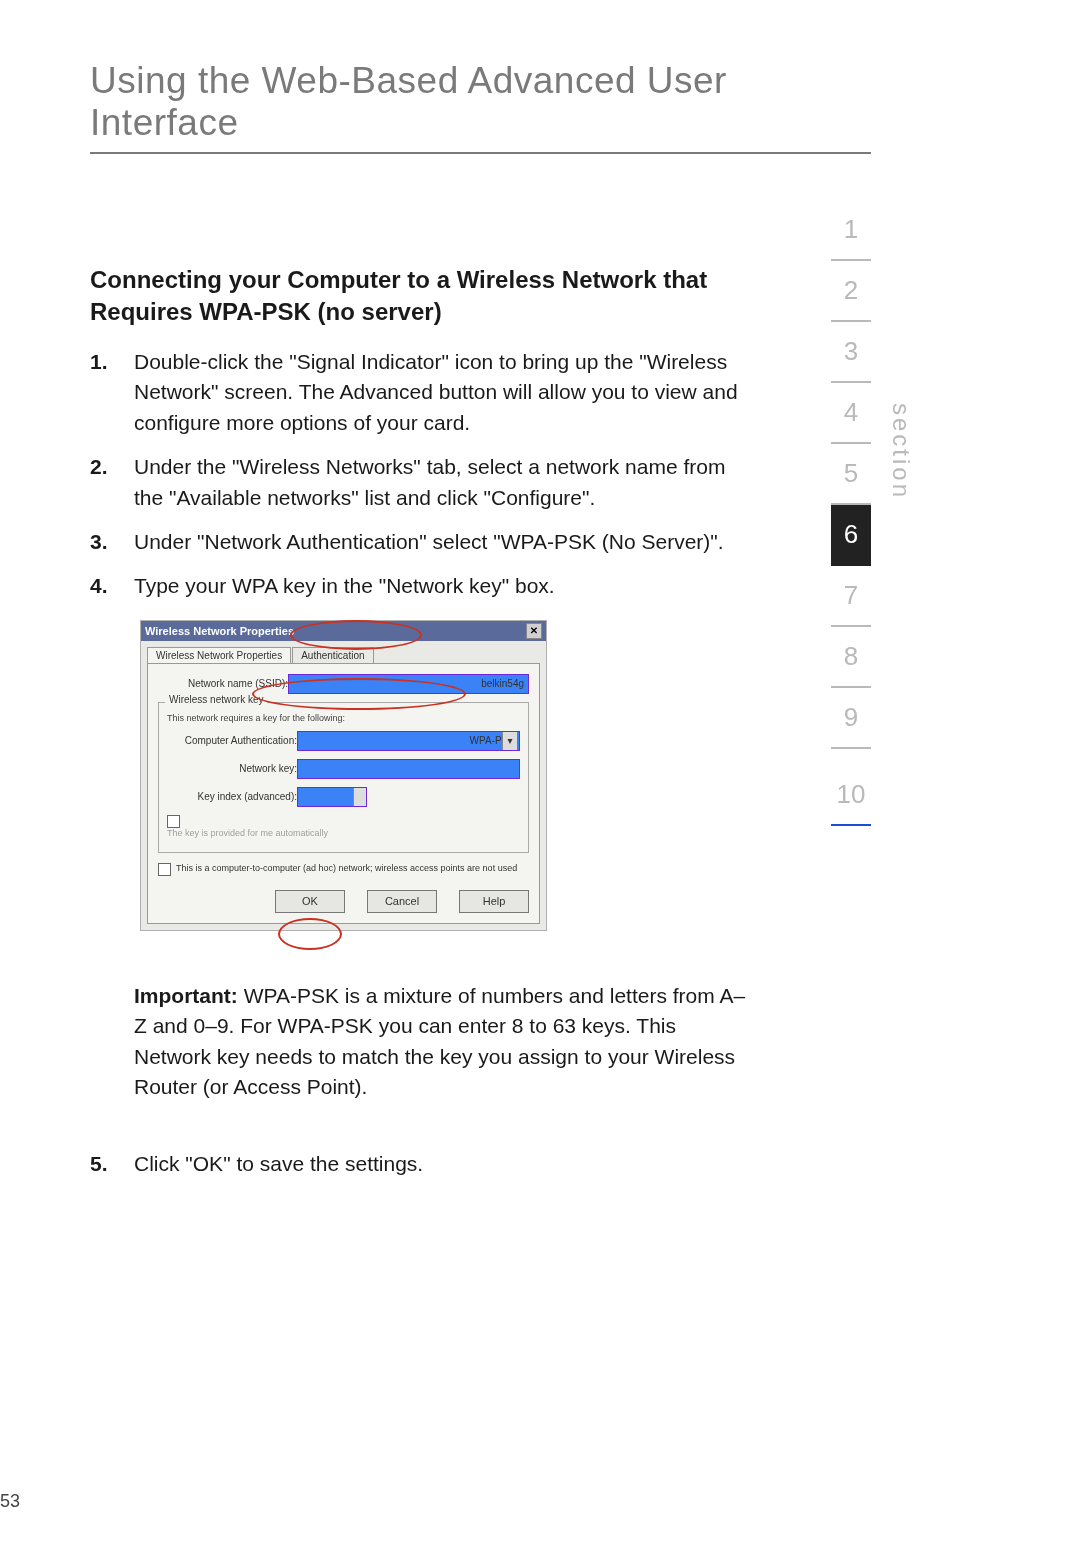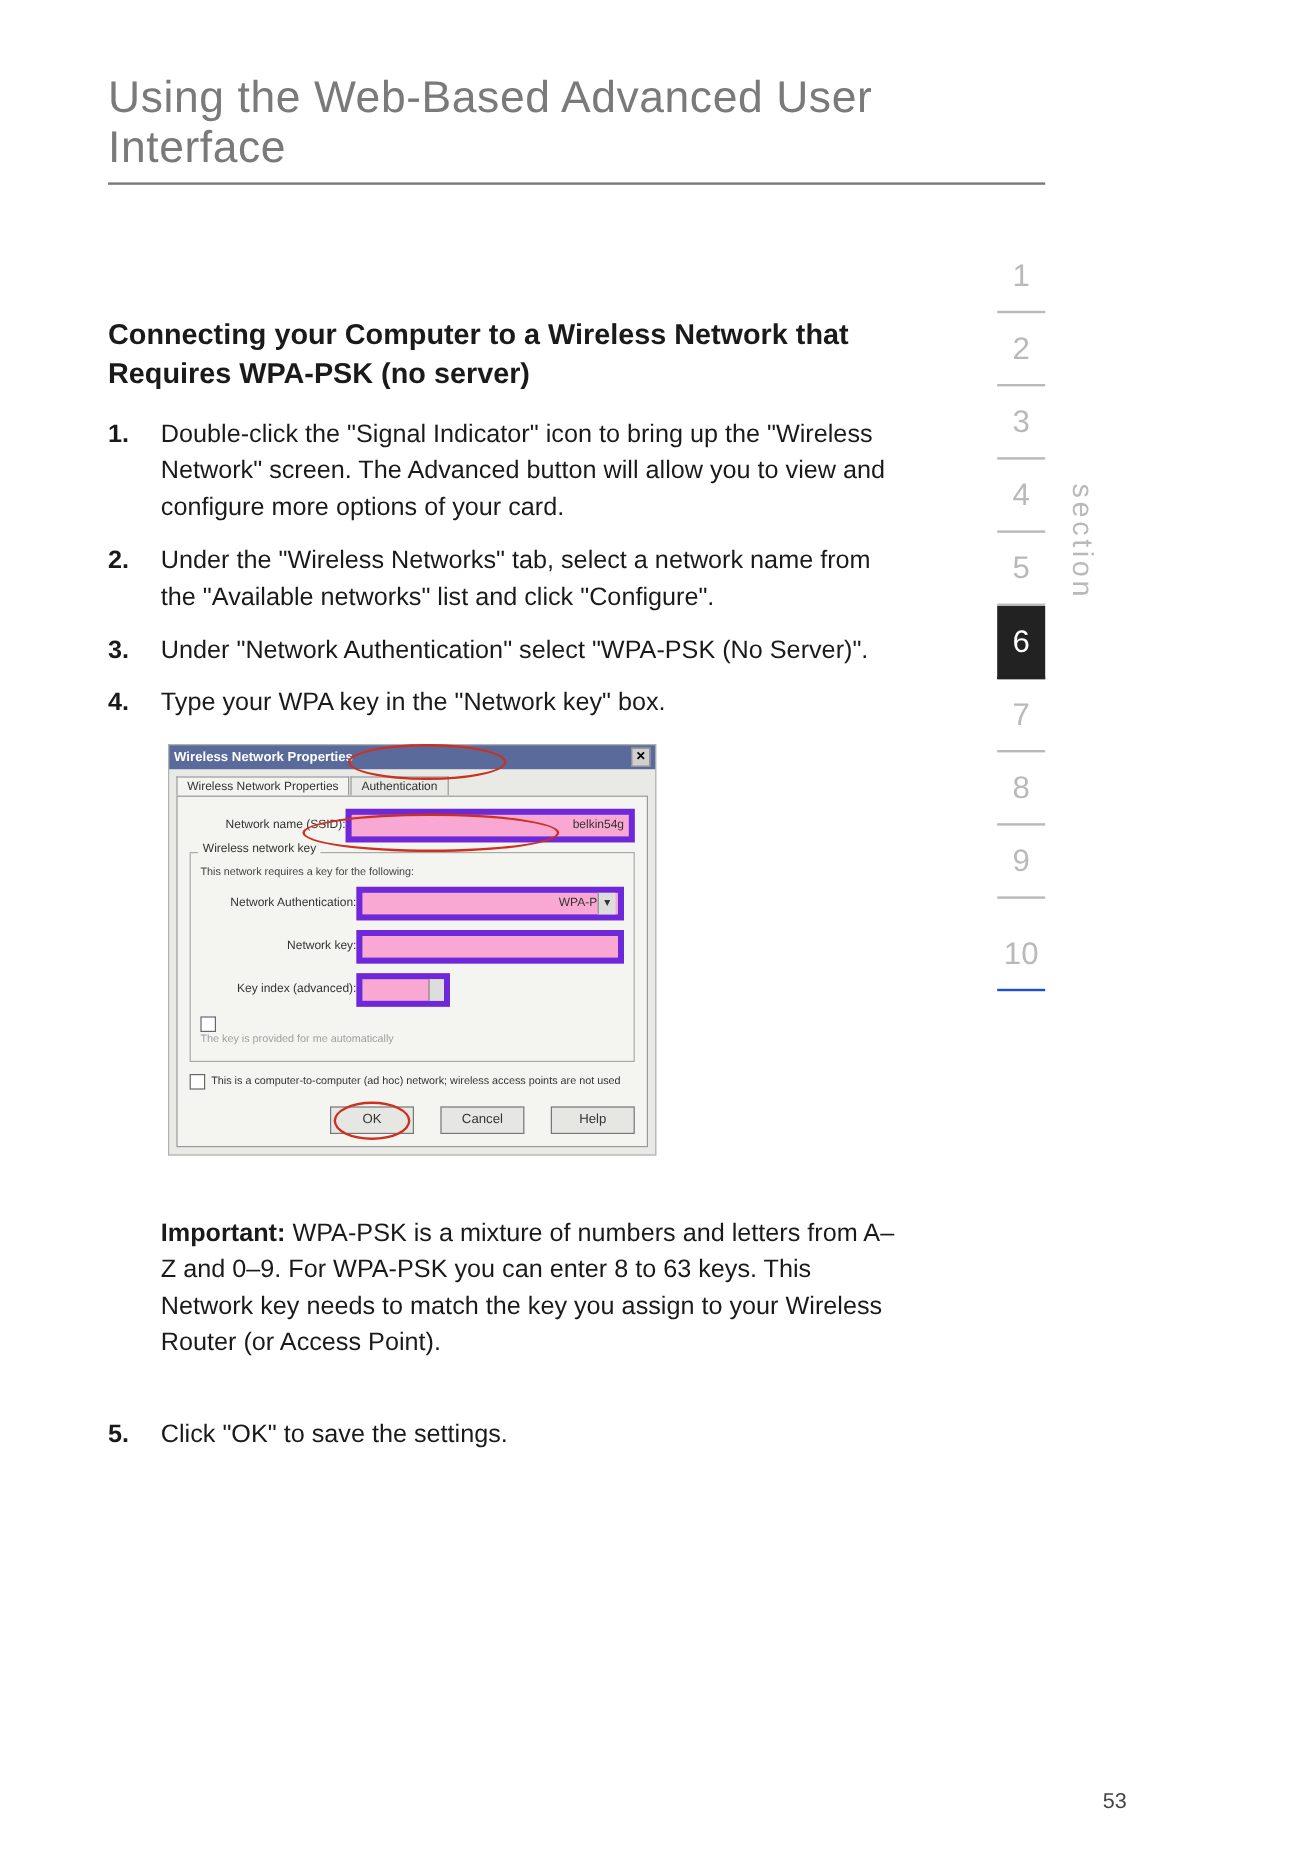--- a/index.html
+++ b/index.html
@@ -54,21 +54,21 @@
   .step5{
     display:flex;
     font-size:21px;
     line-height:1.45;
     margin-left:0;
   }
   .step5 .num{font-weight:bold;width:44px;flex-shrink:0;}
   .page-num{
     position:absolute;
     bottom:30px;left:0;right:12px;
-    text-align:right;
+    text-align:left;
     font-size:18px;
     color:#444;
   }
 
   
   .section-nav{
     position:absolute;
     right:80px;
     top:200px;
     width:40px;
@@ -145,22 +145,22 @@
     border:1px solid #999;
     margin:0 6px 6px 6px;
     padding:10px 10px 8px 10px;
     background:#f4f4f0;
     position:relative;
   }
   .row{display:flex;align-items:center;margin-bottom:8px;text-align:right;}
   .row .lbl{width:130px;font-size:10px;}
   .row .inp{
     flex:1;height:18px;
-    border:5px solid #6d28d9;
-    background:#f9a8d4;
+    border:1px solid #6d28d9;
+    background:#3b82f6;
     font-size:10px;
     padding:0 4px;
     line-height:18px;
     position:relative;
   }
   .row .inp.dd::after{
     content:"▾";
     position:absolute;
     right:2px;top:0;bottom:0;
     background:#ddd;
@@ -270,21 +270,21 @@
       </div>
       <div class="pane">
         <div class="row">
           <div class="lbl">Network name (SSID):</div>
           <div class="inp">belkin54g</div>
         </div>
         <div class="groupbox">
           <div class="legend">Wireless network key</div>
           <div class="note">This network requires a key for the following:</div>
           <div class="row">
-            <div class="lbl">Network Authentication:</div>
+            <div class="lbl">Computer Authentication:</div>
             <div class="inp dd">WPA-PSK</div>
           </div>
           <div class="row">
             <div class="lbl">Network key:</div>
             <div class="inp"></div>
           </div>
           <div class="row">
             <div class="lbl">Key index (advanced):</div>
             <div class="inp small spinner">1</div>
           </div>

